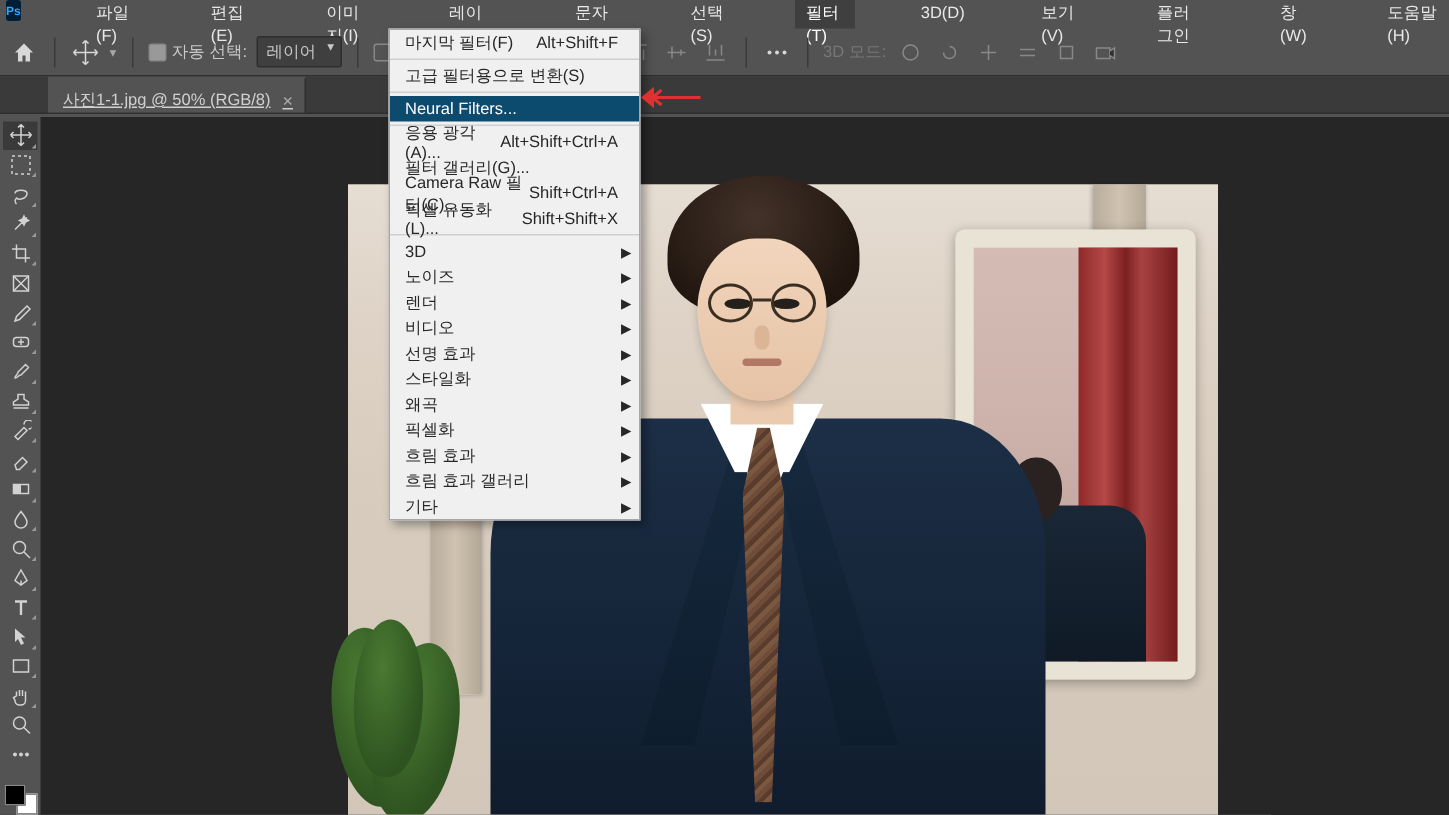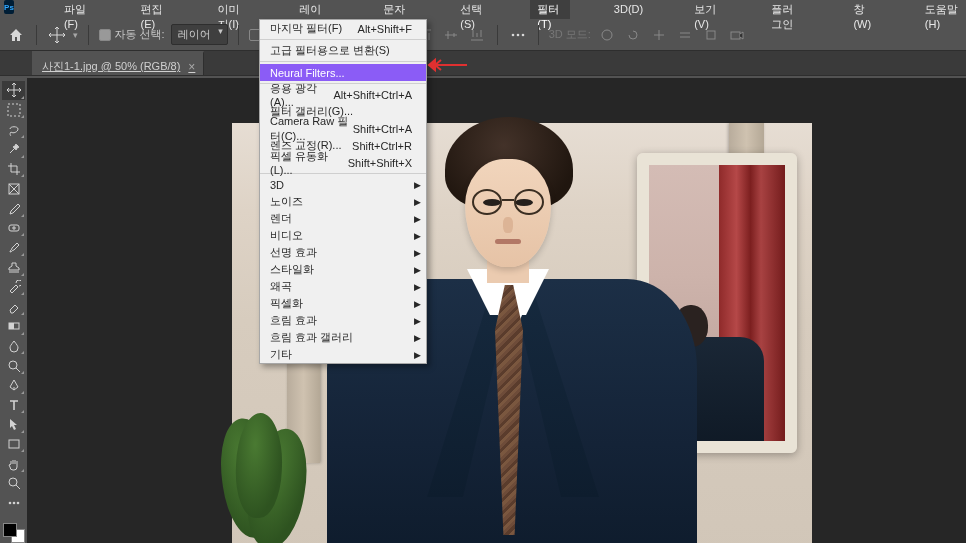--- a/index.html
+++ b/index.html
@@ -75,21 +75,21 @@
     clip-path:polygon(35% 0,65% 0,100% 18%,70% 100%,30% 100%,0 18%);}
   .shoulders{position:absolute;left:0;top:162px;width:370px;height:300px;border-radius:70px 70px 0 0/90px 90px 0 0;background:linear-gradient(180deg,#1c2f46 0%,#142337 55%,#0d1a2a 100%);}
   .lapel{position:absolute;top:160px;width:100px;height:220px;background:linear-gradient(180deg,#162a3f,#0e1d2e);}
   .lapel.l{left:88px;clip-path:polygon(80% 0,100% 0,48% 100%,12% 100%);}
   .lapel.r{left:182px;clip-path:polygon(0 0,20% 0,90% 100%,52% 100%);}
   .shirt-v{position:absolute;left:155px;top:158px;width:56px;height:70px;background:#fff;clip-path:polygon(0 0,100% 0,50% 100%);}
 
   
   .menu{position:absolute;left:259px;top:19px;width:168px;background:#f0f0f0;border:1px solid #a7a7a7;box-shadow:3px 3px 6px rgba(0,0,0,.35);color:#272727;font-size:11px;z-index:50;}
   .menu .row{display:flex;align-items:center;height:17px;padding:0 14px 0 10px;position:relative;cursor:pointer;}
-  .menu .row.highlight{background:#8b5cf6;color:#fff;}
+  .menu .row.highlight{background:#0c4a6e;color:#fff;}
   .menu .row .shc{margin-left:auto;}
   .menu .row .arw{position:absolute;right:5px;font-size:9px;}
   .menu hr{border:none;border-top:1px solid #cfcfcf;margin:2px 0;}
 
   
   .annot{position:absolute;left:427px;top:58px;width:40px;height:14px;z-index:60;pointer-events:none;}
   .annot svg{overflow:visible;}
 
   .gray{color:#a7a7a7;}
 </style>
@@ -417,24 +417,20 @@
       <span class="shc">Alt+Shift+Ctrl+A</span>
     </div>
   <div class="row">
       <span>필터 갤러리(G)...</span>
     </div>
   <div class="row">
       <span>Camera Raw 필터(C)...</span>
       <span class="shc">Shift+Ctrl+A</span>
     </div>
   <div class="row">
-      <span>렌즈 교정(R)...</span>
-      <span class="shc">Shift+Ctrl+R</span>
-    </div>
-  <div class="row">
       <span>픽셀 유동화(L)...</span>
       <span class="shc">Shift+Shift+X</span>
     </div>
   <hr>
   <div class="row">
       <span>3D</span>
       <span class="arw">▶</span>
     </div>
   <div class="row">
       <span>노이즈</span>

